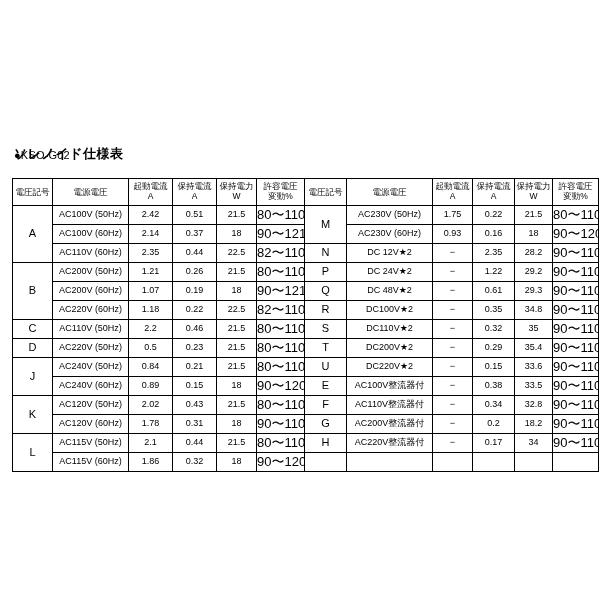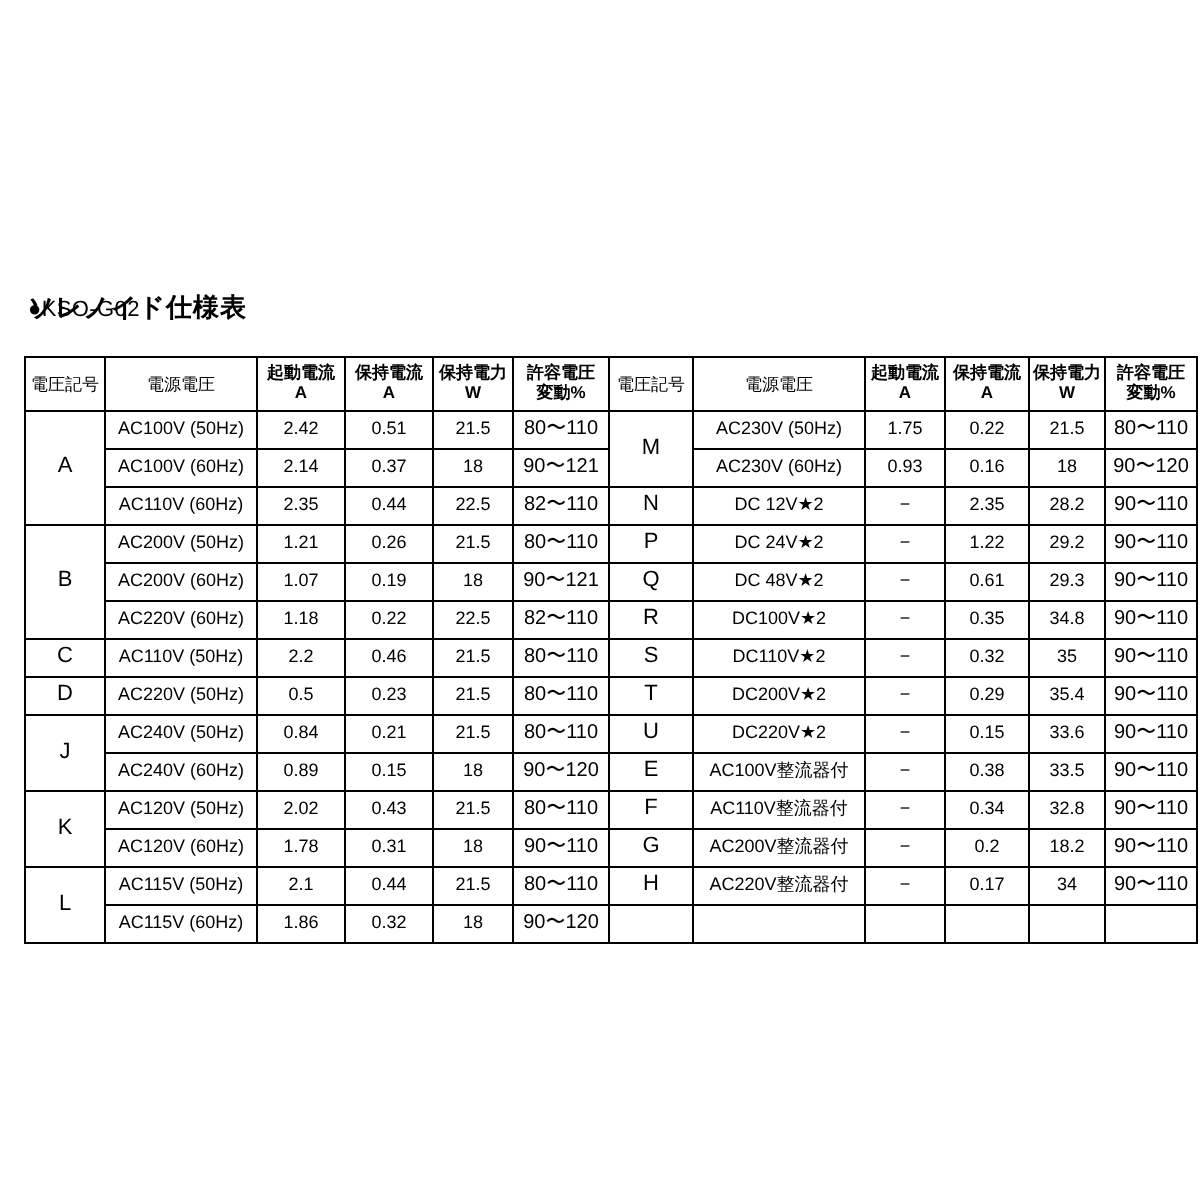--- a/index.html
+++ b/index.html
@@ -59,39 +59,38 @@
     overflow: hidden;
     white-space: nowrap;
   }
   table.spec thead td {
     height: 26px;
     font-size: 8.5px;
   }
   .hdr-two {
     display: block;
     line-height: 1.15;
-    font-weight: bold;
   }
   .hdr-two .l2 {
     display: block;
   }
   td.code {
     font-size: 11px;
   }
   td.volt {
     text-align: center;
     font-size: 9px;
   }
   td.num {
     text-align: center;
     font-size: 9px;
   }
   td.range {
     text-align: center;
-    font-size: 10px;
+    font-size: 13px;
   }
 </style>
 </head>
 <body>
 
 <div class="page">
 
   <div class="heading">ソレノイド仕様表</div>
   <div class="subheading">●KSO-G02</div>
 

